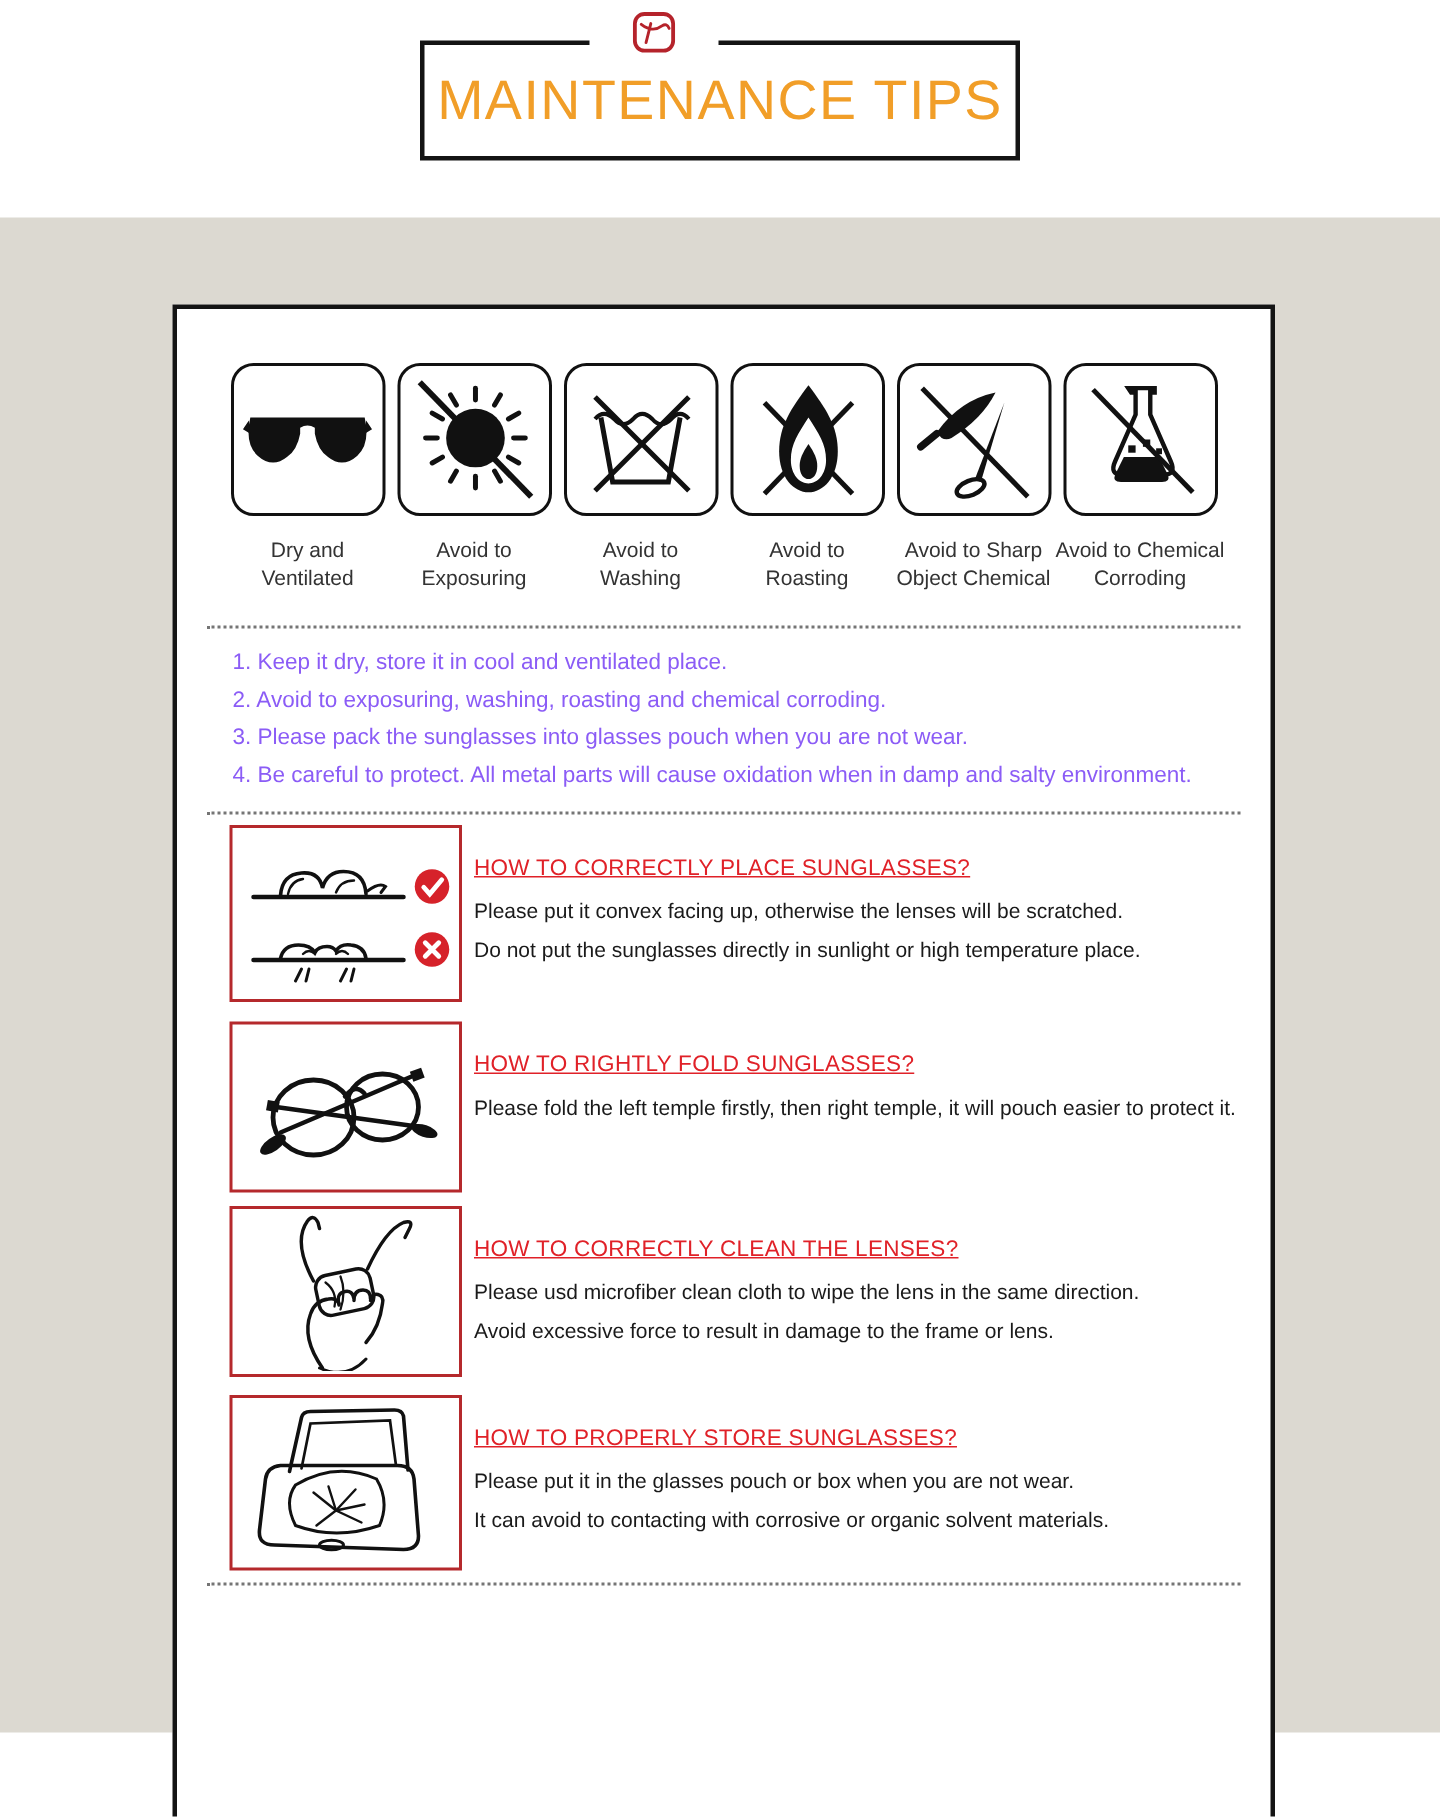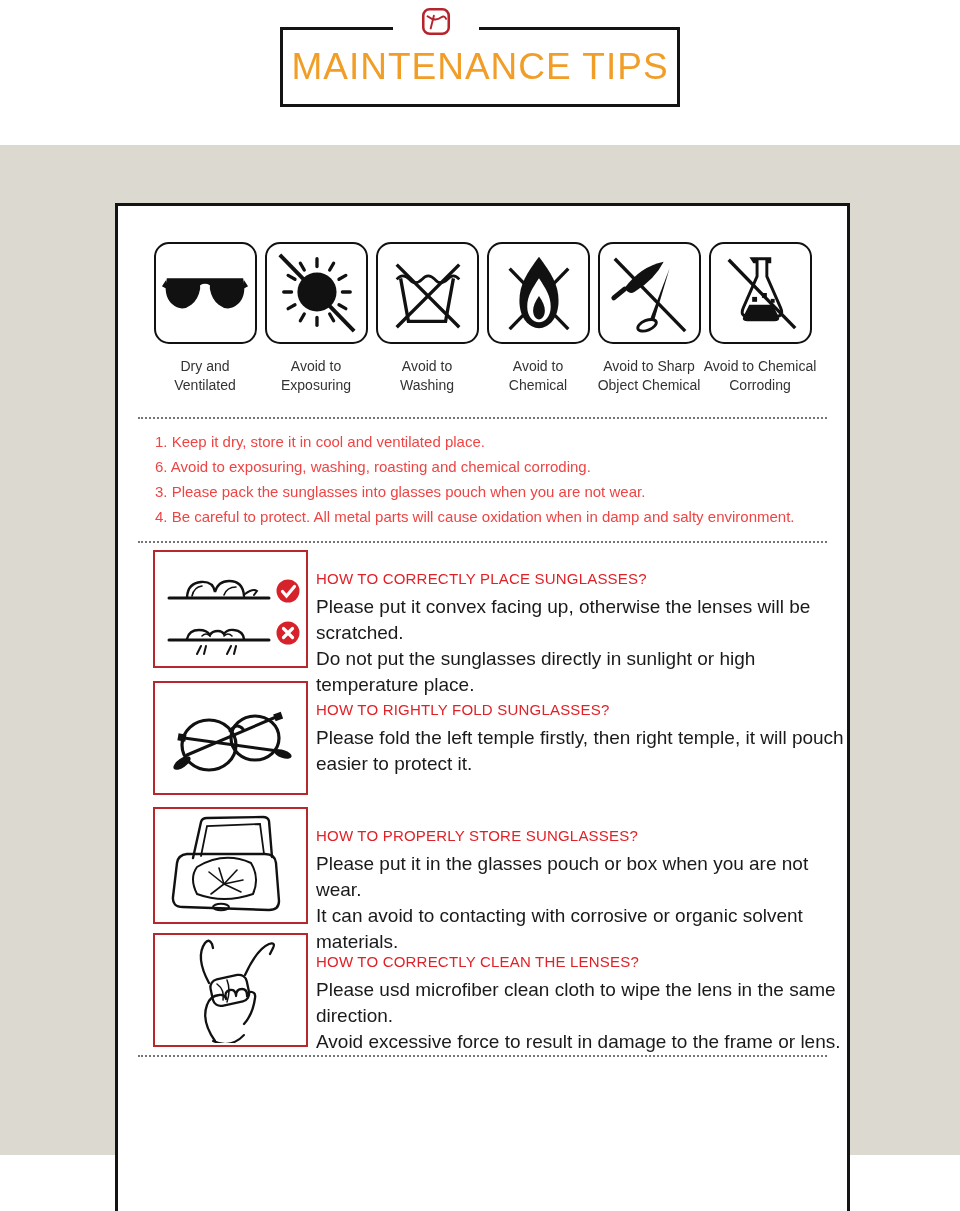--- a/index.html
+++ b/index.html
@@ -40,34 +40,34 @@
   .care-label { margin-top:14px; text-align:center; font-size:14px; color:#333; width:134px; }
   .care-label .l1 { line-height:16px; white-space:nowrap; }
   .care-label .l2 { line-height:16px; margin-top:3px; white-space:nowrap; }
   
   .dotted { border-top:2px dotted #757575; height:0; margin:0 20px; }
   .dotted.d1 { margin-top:24px; }
   .dotted.d2 { margin-top:12px; }
   .dotted.d3 { margin-top:8px; }
   
   .tips { margin:10px 0 0 37px; }
-  .tips .tip { font-size:15px; line-height:25px; color:#ef4444; }
+  .tips .tip { font-size:15px; line-height:25px; color:#8b5cf6; }
   
   .s-row { display:flex; }
   .s-row1 { margin-top:7px;  height:118px; }
   .s-row2 { margin-top:13px; height:114px; }
   .s-row3 { margin-top:9px;  height:114px; }
   .s-row4 { margin-top:12px; height:117px; }
   .sec-img {
     width:155px; height:100%; margin-left:35px; border:2px solid #b5292c;
     background:#fff; display:flex; align-items:center; justify-content:center; flex:none;
   }
   .sec-text { padding:20px 0 0 8px; }
-  .sec-heading { color:#e02128; font-size:15px; font-weight:400; letter-spacing:0.2px; }
-  .sec-line { font-size:19px; color:#1a1a1a; line-height:26px; }
+  .sec-heading { color:#e02128; font-size:15px; font-weight:400; letter-spacing:0.2px;text-decoration:underline; }
+  .sec-line { font-size:14px; color:#1a1a1a; line-height:26px; }
   .sec-line.first { margin-top:7px; }
   
   .bottom-band { width:960px; height:56px; background:#ffffff; }
   svg { display:block; }
 </style>
 </head>
 <body>
 
 <div class="page">
 
@@ -148,21 +148,21 @@
             <svg width="90" height="88" viewBox="0 0 90 90">
               <line x1="16" y1="20" x2="76" y2="82" stroke="#111" stroke-width="3.4"></line>
               <line x1="76" y1="20" x2="16" y2="82" stroke="#111" stroke-width="3.4"></line>
               <path d="M46 8 C34 24 26 36 26 53 C26 71 36 81 46 81 C56 81 66 71 66 53 C66 36 58 24 46 8 Z" fill="#111"></path>
               <path d="M46 30 C39 41 34 48 34 59 C34 69 40 75 46 75 C52 75 58 69 58 59 C58 48 53 41 46 30 Z" fill="#fff"></path>
               <path d="M46 48 C42 54 40 58 40 63 C40 69 43 72 46 72 C49 72 52 69 52 63 C52 58 50 54 46 48 Z" fill="#111"></path>
             </svg>
           </div>
           <div class="care-label">
             <div class="l1">Avoid to</div>
-            <div class="l2">Chemical</div>
+            <div class="l2">Roasting</div>
           </div>
         </div>
 
         <div class="care-col">
           <div class="care-box">
             <svg width="90" height="88" viewBox="0 0 90 90">
               <line x1="10" y1="10" x2="82" y2="84" stroke="#111" stroke-width="3.4"></line>
               <path d="M20 40 Q36 18 60 13 Q51 31 30 44 Q24 47 20 40 Z" fill="#111"></path>
               <path d="M20 41 L9 50" stroke="#111" stroke-width="5" stroke-linecap="round"></path>
               <path d="M66 20 L46 72 L50 74 Z" fill="#111"></path>
@@ -191,21 +191,21 @@
             <div class="l2">Corroding</div>
           </div>
         </div>
 
       </div>
 
       <div class="dotted d1"></div>
 
       <div class="tips">
         <div class="tip">1. Keep it dry, store it in cool and ventilated place.</div>
-        <div class="tip">6. Avoid to exposuring, washing, roasting and chemical corroding.</div>
+        <div class="tip">2. Avoid to exposuring, washing, roasting and chemical corroding.</div>
         <div class="tip">3. Please pack the sunglasses into glasses pouch when you are not wear.</div>
         <div class="tip">4. Be careful to protect. All metal parts will cause oxidation when in damp and salty environment.</div>
       </div>
 
       <div class="dotted d2"></div>
 
       <div class="s-row s-row1">
         <div class="sec-img">
           <svg width="147" height="110" viewBox="0 0 147 110">
             <g stroke="#111" fill="none" stroke-width="2.4" stroke-linecap="round">
@@ -251,20 +251,43 @@
             <rect x="117" y="28" width="8" height="7" transform="rotate(-20 121 31)" fill="#111"></rect>
             <rect x="21" y="49" width="8" height="7" transform="rotate(10 25 52)" fill="#111"></rect>
           </svg>
         </div>
         <div class="sec-text">
           <div class="sec-heading">HOW TO RIGHTLY FOLD SUNGLASSES?</div>
           <div class="sec-line first">Please fold the left temple firstly, then right temple, it will pouch easier to protect it.</div>
         </div>
       </div>
 
+      <div class="s-row s-row3">
+        <div class="sec-img">
+          <svg width="147" height="106" viewBox="0 0 147 106">
+            <g stroke="#111" fill="none" stroke-width="2.3" stroke-linecap="round">
+              <path d="M88 38 q12 -26 24 -31 q7 -2 4 4 l-3 6"></path>
+              <path d="M52 46 q-14 -26 -4 -40 q4 -5 7 1 l1 4"></path>
+              <g transform="rotate(-12 72 52)">
+                <rect x="54" y="40" width="37" height="27" rx="8"></rect>
+              </g>
+              <path d="M60 47 q8 6 6 16 M70 43 q4 10 0 22" stroke-width="1.5"></path>
+              <path d="M58 104 q-14 -20 -8 -36 q3 -9 12 -10 q5 -1 7 3"></path>
+              <path d="M69 62 q-2 -8 4 -9 q5 -1 6 5 M79 59 q0 -7 6 -7 q5 0 5 6 M90 59 q1 -5 5 -4 q4 1 3 6 q-2 16 -11 26"></path>
+              <path d="M56 104 q18 8 31 -6" stroke-width="2"></path>
+            </g>
+          </svg>
+        </div>
+        <div class="sec-text">
+          <div class="sec-heading">HOW TO CORRECTLY CLEAN THE LENSES?</div>
+          <div class="sec-line first">Please usd microfiber clean cloth to wipe the lens in the same direction.</div>
+          <div class="sec-line">Avoid excessive force to result in damage to the frame or lens.</div>
+        </div>
+      </div>
+
       <div class="s-row s-row4">
         <div class="sec-img">
           <svg width="147" height="108" viewBox="0 0 147 108">
             <g stroke="#111" fill="none" stroke-width="2.4" stroke-linecap="round">
               <path d="M36 46 L44 10 q1 -4 6 -4 L106 5 q5 0 6 4 l3 36"></path>
               <path d="M44 44 L50 14 L103 12 L107 42" stroke-width="1.8"></path>
               <path d="M30 42 q-9 1 -10 9 l-4 34 q-1 10 10 10 l86 3 q10 0 10 -9 l-3 -38 q-1 -9 -11 -9 z"></path>
               <path d="M40 55 q27 -16 54 -4 q9 15 2 31 q-29 10 -56 0 q-8 -16 0 -27 z" stroke-width="2"></path>
               <g stroke-width="1.6">
                 <line x1="67" y1="72" x2="52" y2="60"></line>
@@ -278,43 +301,20 @@
             </g>
           </svg>
         </div>
         <div class="sec-text">
           <div class="sec-heading">HOW TO PROPERLY STORE SUNGLASSES?</div>
           <div class="sec-line first">Please put it in the glasses pouch or box when you are not wear.</div>
           <div class="sec-line">It can avoid to contacting with corrosive or organic solvent materials.</div>
         </div>
       </div>
 
-      <div class="s-row s-row3">
-        <div class="sec-img">
-          <svg width="147" height="106" viewBox="0 0 147 106">
-            <g stroke="#111" fill="none" stroke-width="2.3" stroke-linecap="round">
-              <path d="M88 38 q12 -26 24 -31 q7 -2 4 4 l-3 6"></path>
-              <path d="M52 46 q-14 -26 -4 -40 q4 -5 7 1 l1 4"></path>
-              <g transform="rotate(-12 72 52)">
-                <rect x="54" y="40" width="37" height="27" rx="8"></rect>
-              </g>
-              <path d="M60 47 q8 6 6 16 M70 43 q4 10 0 22" stroke-width="1.5"></path>
-              <path d="M58 104 q-14 -20 -8 -36 q3 -9 12 -10 q5 -1 7 3"></path>
-              <path d="M69 62 q-2 -8 4 -9 q5 -1 6 5 M79 59 q0 -7 6 -7 q5 0 5 6 M90 59 q1 -5 5 -4 q4 1 3 6 q-2 16 -11 26"></path>
-              <path d="M56 104 q18 8 31 -6" stroke-width="2"></path>
-            </g>
-          </svg>
-        </div>
-        <div class="sec-text">
-          <div class="sec-heading">HOW TO CORRECTLY CLEAN THE LENSES?</div>
-          <div class="sec-line first">Please usd microfiber clean cloth to wipe the lens in the same direction.</div>
-          <div class="sec-line">Avoid excessive force to result in damage to the frame or lens.</div>
-        </div>
-      </div>
-
       <div class="dotted d3"></div>
 
     </div>
   </div>
 
   <div class="bottom-band"></div>
 
 </div>
 
 </body></html>

